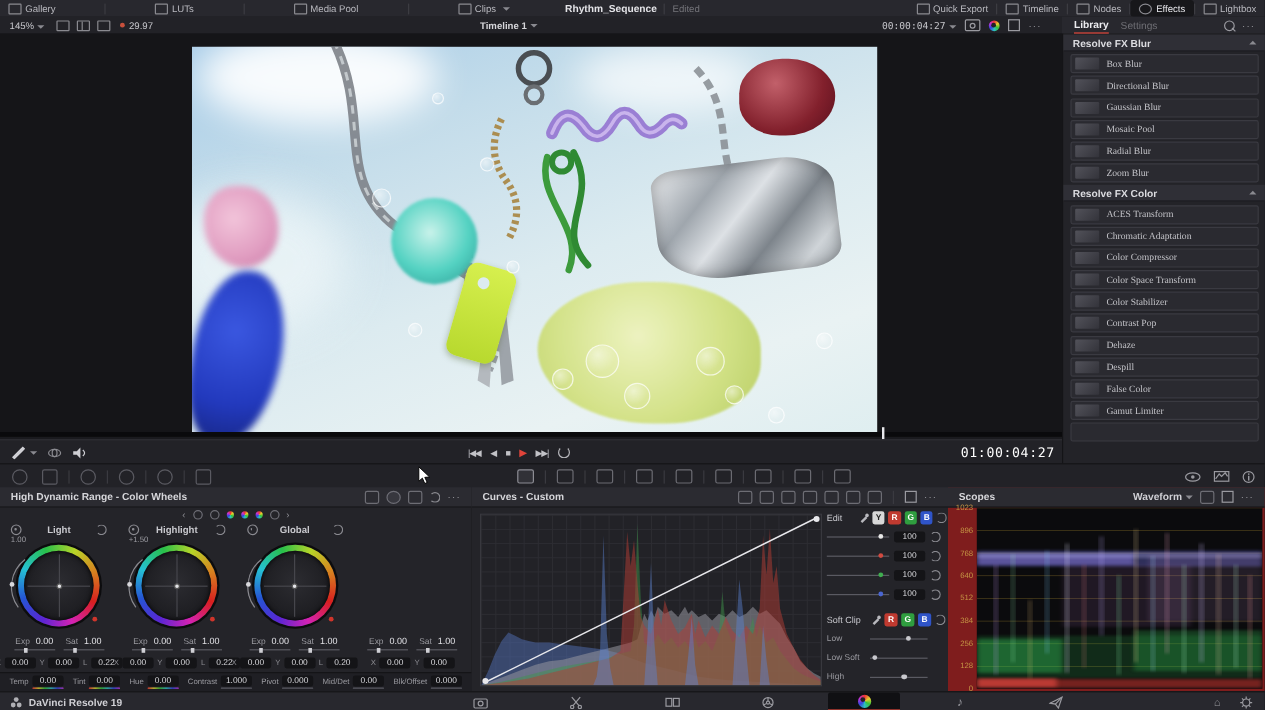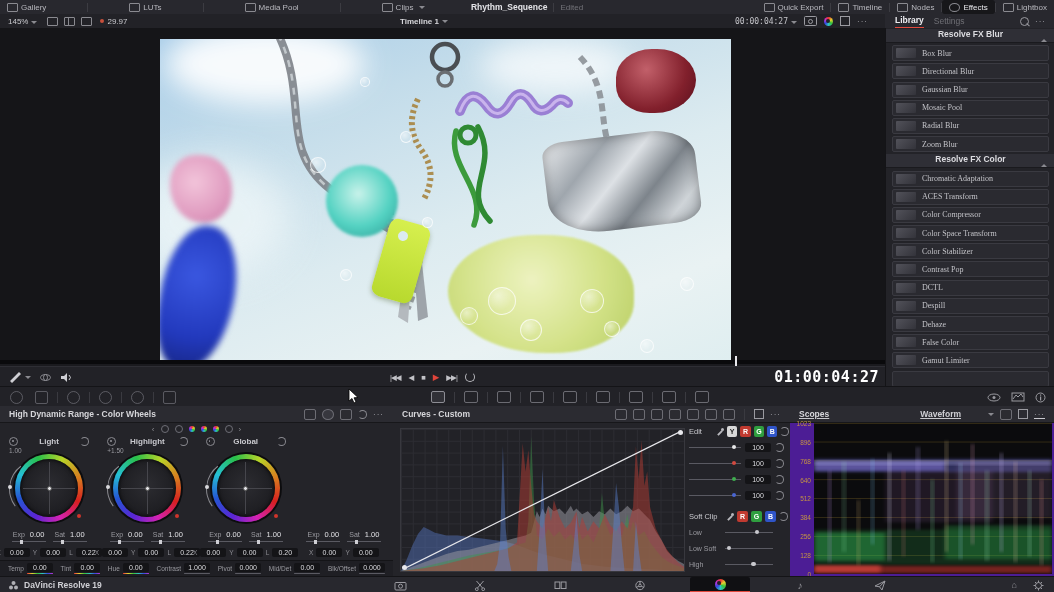--- a/index.html
+++ b/index.html
@@ -41,32 +41,32 @@
   .search-ico:after{content:"";position:absolute;left:5.5px;top:5.5px;width:4px;height:1.2px;background:#9a9aa0;transform:rotate(45deg);transform-origin:0 0;}
   
   #viewer{left:0;top:28px;width:885px;height:334px;background:#151518;}
   #vimg{position:absolute;left:160px;top:11px;width:571px;height:322px;overflow:hidden;
         background:linear-gradient(160deg,#a9cde8 0%,#c3dcea 25%,#dcebf0 55%,#e9f2f3 80%,#dfeef0 100%);}
   .blob{position:absolute;}
   #scrub{position:absolute;left:0;top:332px;width:885px;height:4px;background:#0a0a0c;}
   #playhead-tick{position:absolute;left:735px;top:328px;width:2px;height:12px;background:#e8e8ec;}
   
   #fxpanel{left:885px;top:28px;width:169px;height:361px;background:#232328;border-left:1px solid #141417;overflow:hidden;font-size:8px;}
-  .fx-sec-hdr{height:13px;background:#2f2f36;display:flex;align-items:center;padding:0 8px;font-weight:bold;color:#dcdce0;font-size:8.5px;border-bottom:1px solid #1a1a1e;margin-top:1px;flex-direction:column;}
+  .fx-sec-hdr{height:13px;background:#2f2f36;display:flex;align-items:center;padding:0 8px;font-weight:bold;color:#dcdce0;font-size:8.5px;border-bottom:1px solid #1a1a1e;margin-top:1px;}
   .chev-up{margin-left:auto;width:0;height:0;border-left:3px solid transparent;border-right:3px solid transparent;border-bottom:3.5px solid #8a8a90;}
   .fx-item{height:12px;margin:2.2px 6px;background:#2a2a30;border:1px solid #3a3a41;border-radius:2px;display:flex;align-items:center;gap:6px;padding:1px 3px;}
   .fx-thumb{width:20px;height:10px;background:linear-gradient(135deg,#52525a,#33333a);border-radius:1px;flex:none;}
   .fx-label{color:#c3c3c8;font-size:8px;white-space:nowrap;font-family:Liberation Serif, serif;}
   
   #transport{left:0;top:366px;width:885px;height:20px;background:#222227;border-top:1px solid #2e2e34;display:flex;align-items:center;font-size:9px;}
   #t-center{position:absolute;left:390px;display:flex;align-items:center;gap:8px;}
   .tr{color:#c2c2c7;font-size:7.5px;letter-spacing:-1px;}
   .play{color:#e0443a;font-size:8.5px;}
   .loop{width:8px;height:8px;border:1.2px solid #b8b8bd;border-radius:50%;border-top-color:transparent;display:inline-block;}
-  #big-tc{position:absolute;right:6px;font-weight:bold;color:#ffffff;font-size:15px;font-family:"DejaVu Sans Mono","Liberation Mono",monospace;letter-spacing:0.5px;}
+  #big-tc{position:absolute;right:6px;font-weight:normal;color:#ffffff;font-size:11px;font-family:"DejaVu Sans Mono","Liberation Mono",monospace;letter-spacing:0.5px;}
   
   #palettebar{left:0;top:386px;width:1054px;height:20px;background:#222227;border-top:1px solid #141417;display:flex;align-items:center;}
   .p-ico{width:11px;height:11px;border:1px solid #6e6e76;border-radius:2px;margin:0 6px;opacity:.75;}
   .p-ico.round{border-radius:50%;}
   .p-sep{width:1px;height:11px;background:#3a3a40;margin:0 3px;}
   #pb-center{position:absolute;left:425px;display:flex;align-items:center;}
   .pc-ico{width:12px;height:10px;border:1px solid #7e7e86;border-radius:2px;margin:0 6px;opacity:.8;}
   .pc-ico.sel{background:#35353c;border-color:#a8a8b0;}
   #pb-right{position:absolute;right:8px;display:flex;align-items:center;gap:10px;color:#9a9aa0;font-size:9px;}
   
@@ -122,21 +122,21 @@
   .chiprow{display:flex;align-items:center;height:15px;gap:3px;}
   .chan{width:11px;height:11px;border-radius:2px;display:flex;align-items:center;justify-content:center;font-size:7px;font-weight:bold;color:#fff;}
   .dropper{width:8px;height:8px;position:relative;}
   .dropper:after{content:"";position:absolute;left:1px;top:4px;width:6px;height:2px;background:#b8b8bd;transform:rotate(-45deg);}
   .dropper:before{content:"";position:absolute;right:0;top:0;width:3px;height:3px;border-radius:50%;background:#b8b8bd;}
   .sl-row{display:flex;align-items:center;height:16px;gap:4px;}
   .sl-line{width:52px;height:1px;background:#5a5a62;position:relative;}
   .sl-dot{position:absolute;top:-2px;width:4.5px;height:4.5px;border-radius:50%;}
   .sc-label{width:32px;color:#9a9aa0;font-size:7px;}
   
-  #scopespanel{left:790px;top:406px;width:264px;height:170px;background:#4c1d95;text-decoration:underline;}
+  #scopespanel{left:790px;top:406px;width:264px;height:170px;background:#7f1d1d;}
   #wfarea{position:absolute;left:24px;top:17px;width:238px;height:151px;background:#0b0b0d;overflow:hidden;}
   #wfarea svg{position:absolute;left:0;top:0;width:100%;height:100%;}
   .scale-lbl{position:absolute;font-size:6.5px;color:#c49344;text-align:right;width:20px;left:1px;}
   
   #bottombar{left:0;top:576px;width:1054px;height:16px;background:#28282e;border-top:1px solid #141417;display:flex;align-items:center;}
   #bb-logo{display:flex;align-items:center;gap:5px;padding-left:8px;font-size:8.5px;font-weight:bold;color:#d0d0d5;}
   #bb-pages{position:absolute;left:360px;display:flex;align-items:center;}
   .page-btn{width:60px;height:16px;display:flex;align-items:center;justify-content:center;margin:0 10px;}
   .page-btn.active{background:#101013;border-bottom:2px solid #e3493d;box-sizing:border-box;border-radius:2px 2px 0 0;}
   .pg-svg{stroke:#9a9aa0;fill:none;stroke-width:1;}
@@ -311,53 +311,49 @@
     <div class="fx-item">
       <span class="fx-thumb"></span>
       <span class="fx-label">Zoom Blur</span>
     </div>
     <div class="fx-sec-hdr">
       <span>Resolve FX Color</span>
       <span class="chev-up"></span>
     </div>
     <div class="fx-item">
       <span class="fx-thumb"></span>
+      <span class="fx-label">ACES Transform</span>
+    </div>
+    <div class="fx-item">
+      <span class="fx-thumb"></span>
       <span class="fx-label">Chromatic Adaptation</span>
     </div>
     <div class="fx-item">
       <span class="fx-thumb"></span>
-      <span class="fx-label">ACES Transform</span>
-    </div>
-    <div class="fx-item">
-      <span class="fx-thumb"></span>
       <span class="fx-label">Color Compressor</span>
     </div>
     <div class="fx-item">
       <span class="fx-thumb"></span>
       <span class="fx-label">Color Space Transform</span>
     </div>
     <div class="fx-item">
       <span class="fx-thumb"></span>
       <span class="fx-label">Color Stabilizer</span>
     </div>
     <div class="fx-item">
       <span class="fx-thumb"></span>
       <span class="fx-label">Contrast Pop</span>
     </div>
     <div class="fx-item">
       <span class="fx-thumb"></span>
-      <span class="fx-label">DCTL</span>
+      <span class="fx-label">Dehaze</span>
     </div>
     <div class="fx-item">
       <span class="fx-thumb"></span>
       <span class="fx-label">Despill</span>
-    </div>
-    <div class="fx-item">
-      <span class="fx-thumb"></span>
-      <span class="fx-label">Dehaze</span>
     </div>
     <div class="fx-item">
       <span class="fx-thumb"></span>
       <span class="fx-label">False Color</span>
     </div>
     <div class="fx-item">
       <span class="fx-thumb"></span>
       <span class="fx-label">Gamut Limiter</span>
     </div>
     <div class="fx-item"></div>
@@ -759,21 +755,21 @@
           <span class="sl-dot" style="background: rgb(201, 201, 206); left: 4%;"></span>
         </span>
       </div>
     </div>
 </div>
 
 <div id="scopespanel" class="abs">
   <div class="panel-hdr">
     <span>Scopes</span>
     <span class="hdr-icons">
-      <span style="display:flex;align-items:center;color:#d0d0d5;font-weight:bold;gap:24px;">
+      <span style="display:flex;align-items:center;color:#d0d0d5;font-weight:bold;">
         <span>Waveform</span>
           <span class="caret"></span>
       </span>
       <span class="h-ico"></span>
       <span class="exp-ico"></span>
       <span class="dots3">···</span>
     </span>
   </div>
   <div id="wfarea">
     <svg id="wfsvg" viewBox="0 0 100 100" preserveAspectRatio="none">

